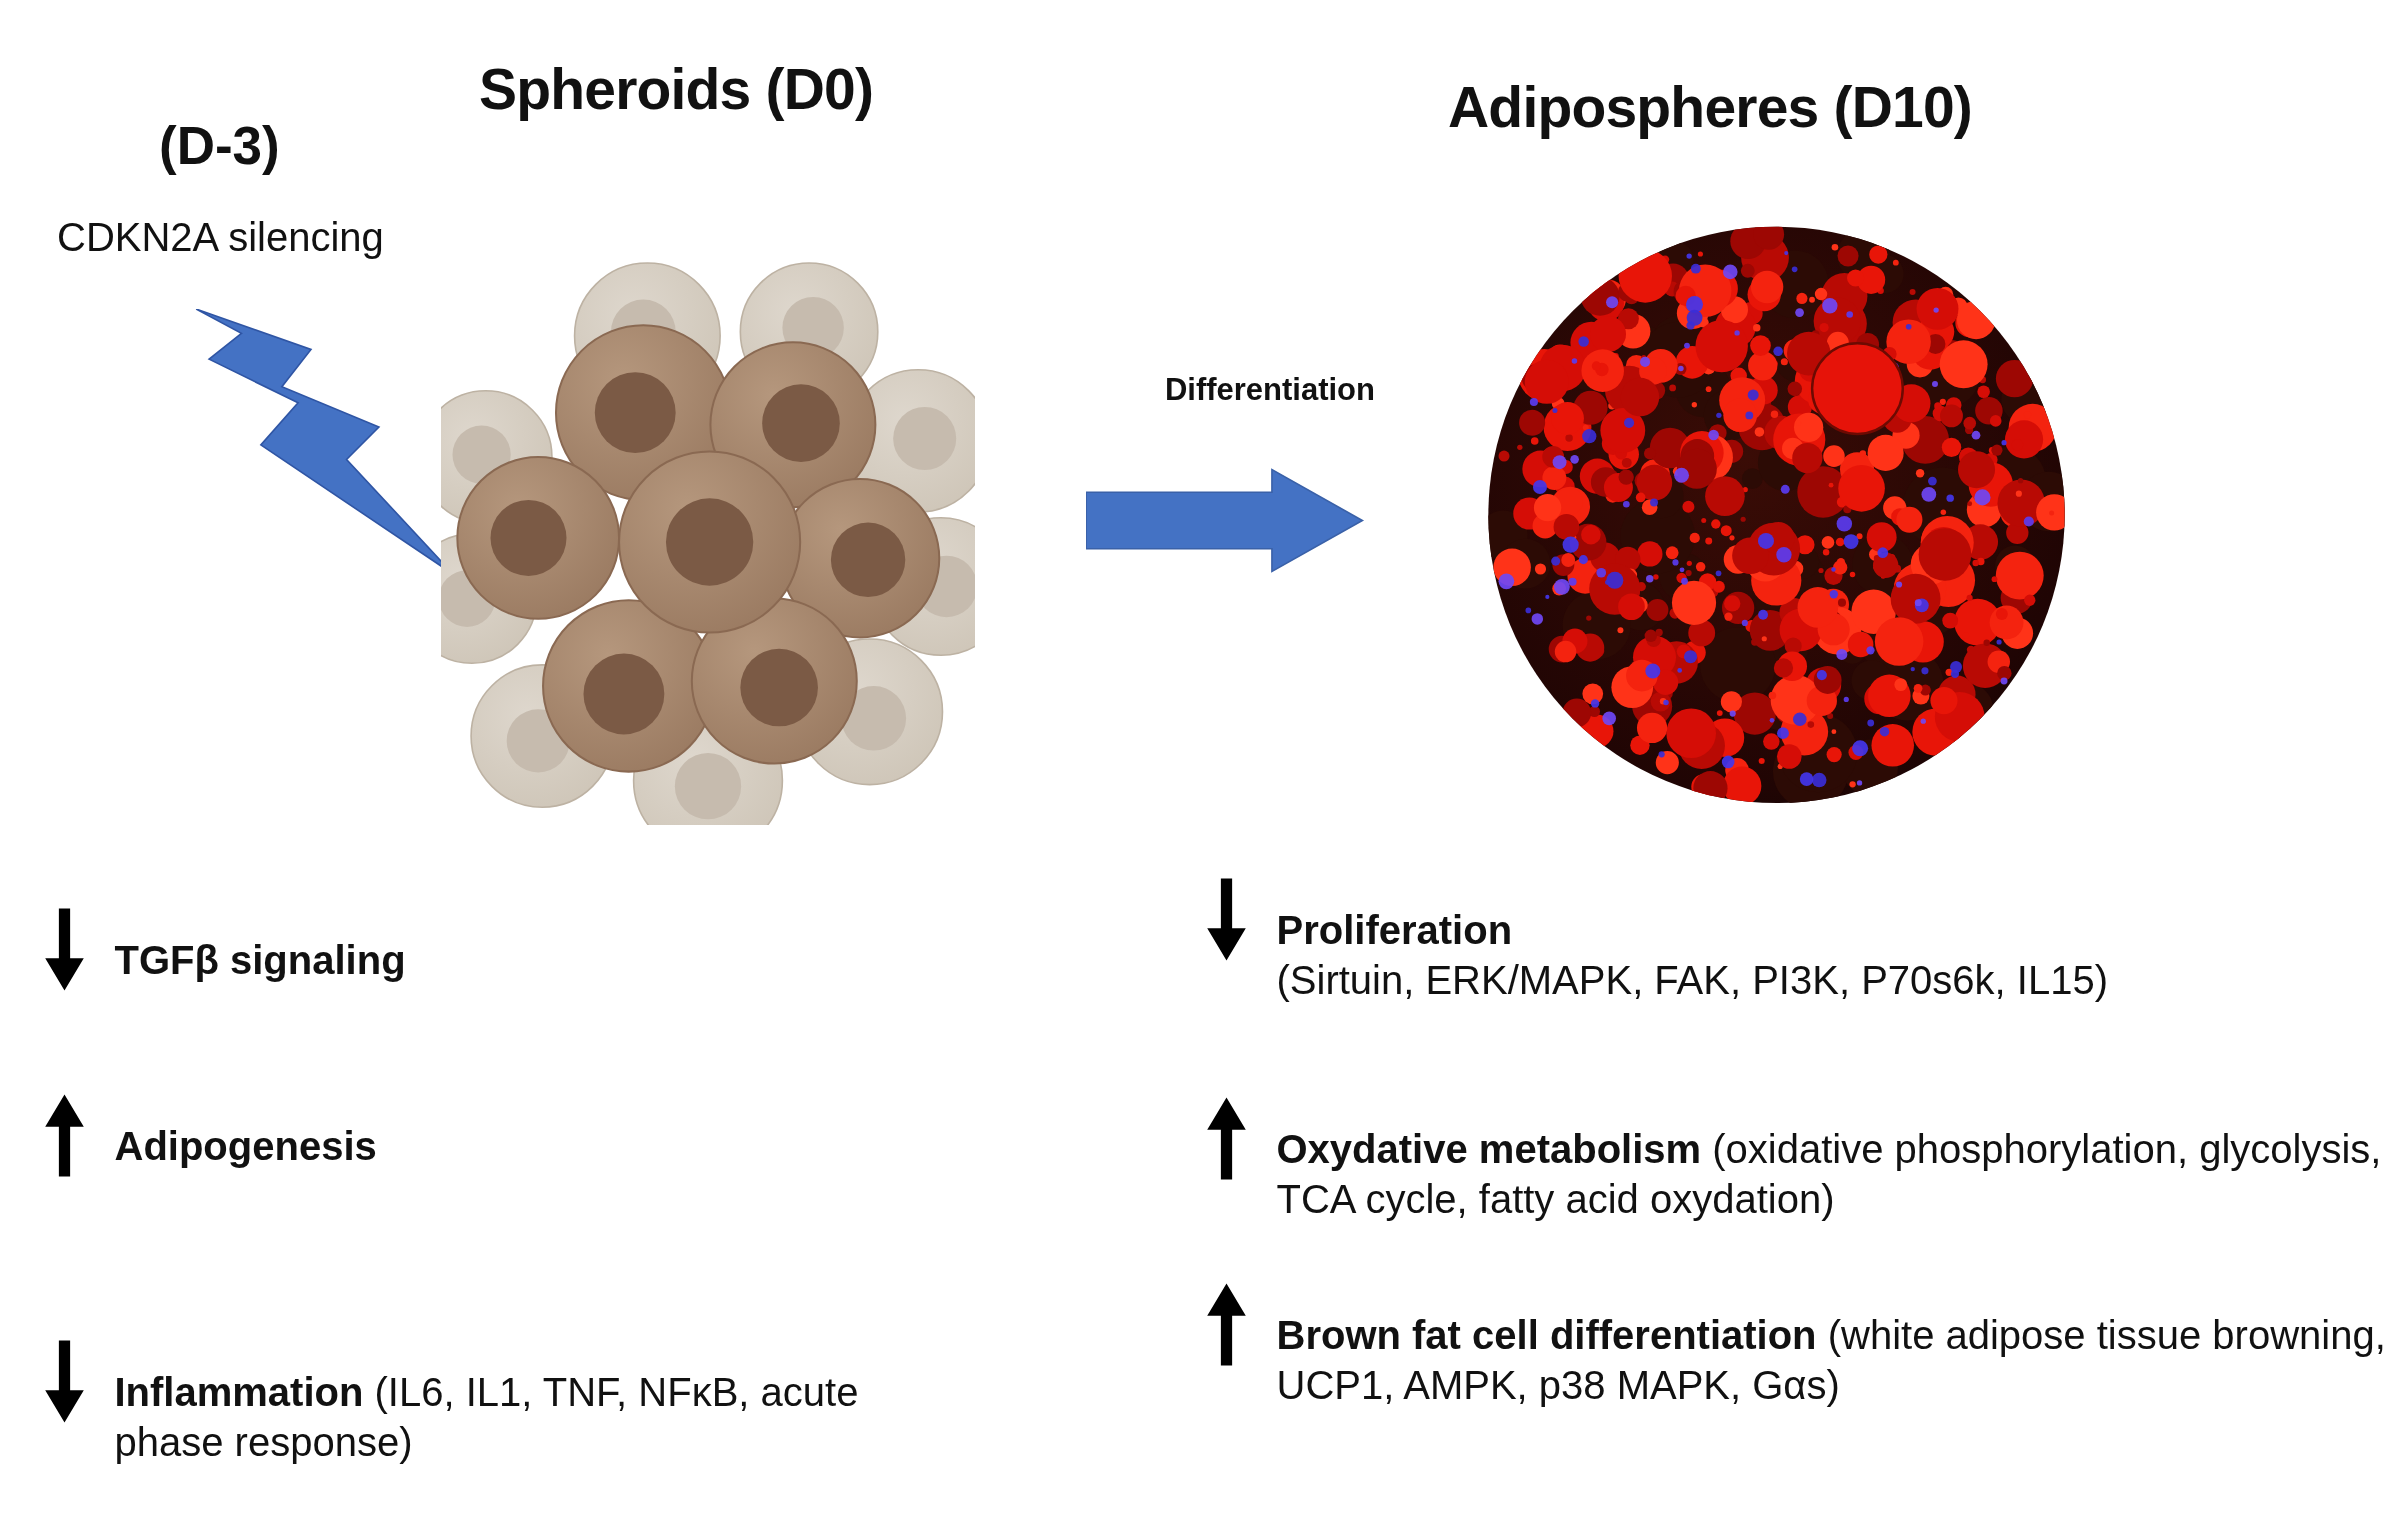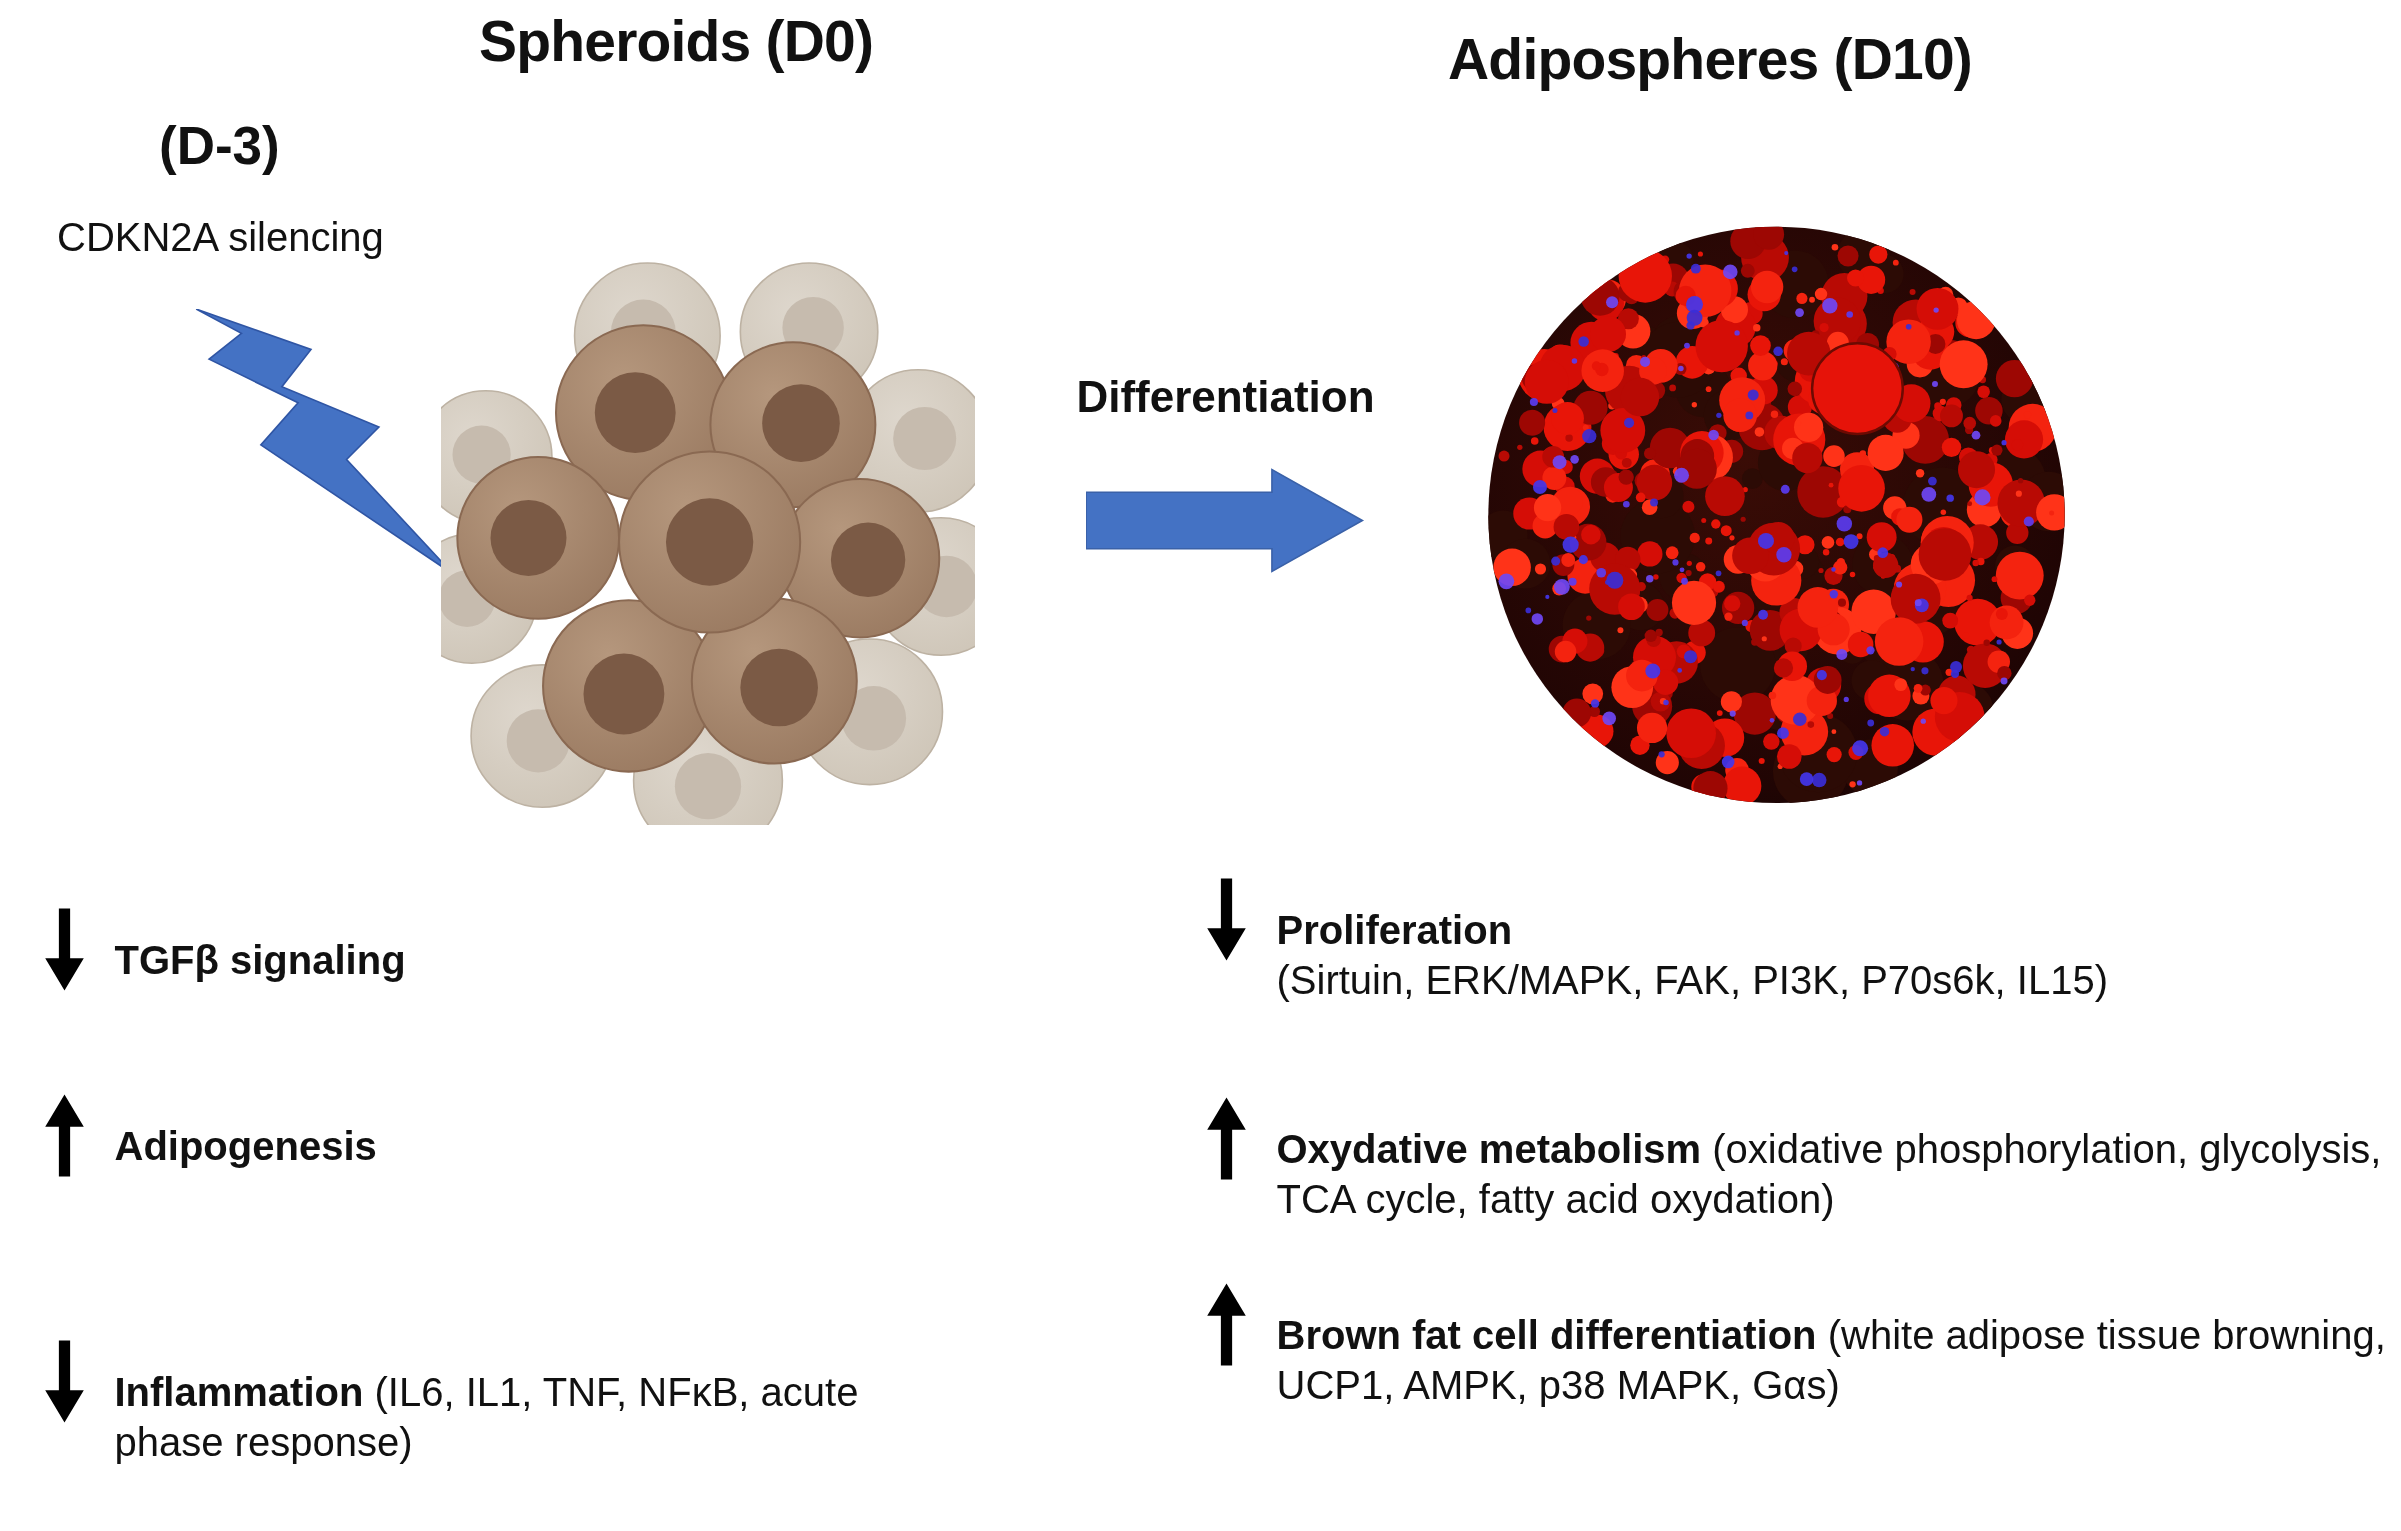--- a/index.html
+++ b/index.html
@@ -1,24 +1,24 @@
 <!DOCTYPE html>
 <html style="font-size:13px"><head>
 <meta charset="utf-8">
 <style>
   html,body{margin:0;padding:0;background:#ffffff;}
   body{
     width:2401px;height:1532px;position:relative;overflow:hidden;
     font-family:"Liberation Sans", sans-serif;color:#111;
   }
   .abs{position:absolute;}
-  .title{font-size:57px;font-weight:bold;letter-spacing:-0.8px;white-space:nowrap;}
+  .title{font-size:57px;font-weight:bold;letter-spacing:-0.8px;white-space:nowrap;margin-top:48px;}
   .d3{font-size:53px;font-weight:bold;}
   .sublabel{font-size:40px;font-weight:normal;white-space:nowrap;}
-  .diff-label{font-size:44px;font-weight:bold;text-align:center;}
+  .diff-label{font-size:31px;font-weight:bold;text-align:right;}
   .effect-row{display:flex;align-items:flex-start;gap:27.5px;}
   .varrow{flex:0 0 auto;}
   .effect-text{font-size:40px;line-height:1.24;margin-top:31px;}
   .b{font-weight:bold;}
   svg{display:block;}
 </style>
 </head>
 <body>
 
 <div class="abs title" style="left:479px;top:8px">Spheroids (D0)</div>

